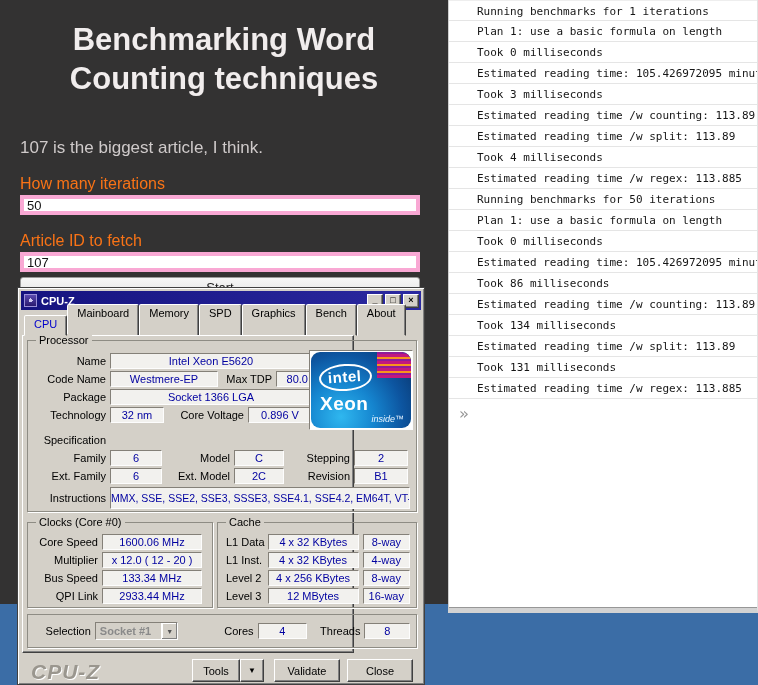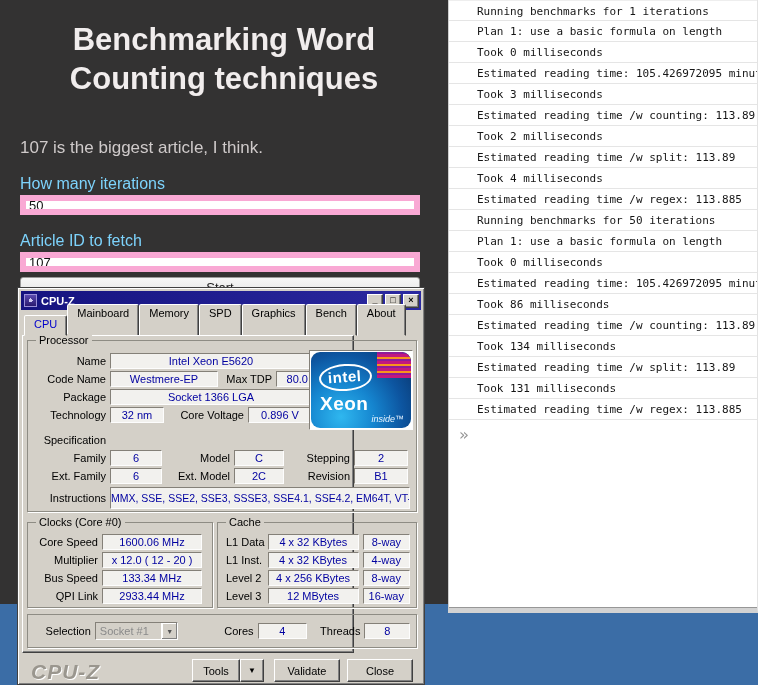--- a/index.html
+++ b/index.html
@@ -3,22 +3,22 @@
 <meta charset="utf-8">
 <style>
   * { margin:0; padding:0; box-sizing:border-box; }
   html,body { width:758px; height:685px; overflow:hidden; }
   body { background:#3b6da6; font-family:"Liberation Sans", sans-serif; position:relative; }
 
   
   .dark-panel { position:absolute; left:0; top:0; width:448px; height:604px; background:#333232; color:#eee; padding:14px 20px 0 20px; }
   .bench-title { font-size:31px; font-weight:bold; color:#f1eded; text-align:center; line-height:39px; width:388px; margin:6px auto 0 auto; }
   .bench-note { font-size:17px; color:#cfcaca; margin-top:40px; }
-  .field-label { font-size:16px; color:#7dd3fc; margin-top:17px; margin-bottom:2px; }
-  .bench-input { display:block; width:400px; height:20px; background:#fff; border:6px solid #f9a8d4; font-family:"Liberation Sans",sans-serif; font-size:13px; color:#111; padding:0 3px; }
+  .field-label { font-size:16px; color:#f97316; margin-top:17px; margin-bottom:2px; }
+  .bench-input { display:block; width:400px; height:20px; background:#fff; border:4px solid #f9a8d4; font-family:"Liberation Sans",sans-serif; font-size:13px; color:#111; padding:0 3px; }
   .start-btn { display:block; width:400px; height:20px; margin-top:5px; background:linear-gradient(#f6f6f6,#e4e4e4); border:1px solid #9a9a9a; border-radius:3px; font-family:"Liberation Sans",sans-serif; font-size:13px; color:#222; text-align:center; cursor:pointer; }
 
   
   .log-panel { position:absolute; left:448px; top:0; width:310px; height:613px; background:#fff; border-left:1px solid #cfcfcf; border-right:1px solid #e3e3e3; border-bottom:5px solid #d2d2d2; box-shadow: inset 0 -1px 0 #979797; }
   .log-row { height:21px; line-height:21px; font-family:"DejaVu Sans Mono", monospace; font-size:11px; color:#151515; padding-left:28px; border-bottom:1px solid #e5e5e5; white-space:pre; overflow:hidden; }
   .log-row:first-child { border-top:1px solid #eee; }
   .log-prompt { font-family:"DejaVu Sans Mono", monospace; font-size:16px; color:#979797; padding:5px 0 0 10px; }
 
   
   .cpuz { position:absolute; left:17px; top:287px; width:408px; height:398px; background:#d4d0c8; border:1px solid #404040; box-shadow: inset 1px 1px 0 #fff, inset -1px -1px 0 #808080; padding:3px; font-size:11px; color:#000; }
@@ -73,21 +73,20 @@
   <button class="start-btn">Start</button>
 </div>
 
 <div class="log-panel">
   <div class="log-row">Running benchmarks for 1 iterations</div>
   <div class="log-row">Plan 1: use a basic formula on length</div>
   <div class="log-row">Took 0 milliseconds</div>
   <div class="log-row">Estimated reading time: 105.426972095 minutes</div>
   <div class="log-row">Took 3 milliseconds</div>
   <div class="log-row">Estimated reading time /w counting: 113.89</div>
-  <div class="log-row">Took 2 milliseconds</div>
   <div class="log-row">Estimated reading time /w split: 113.89</div>
   <div class="log-row">Took 4 milliseconds</div>
   <div class="log-row">Estimated reading time /w regex: 113.885</div>
   <div class="log-row">Running benchmarks for 50 iterations</div>
   <div class="log-row">Plan 1: use a basic formula on length</div>
   <div class="log-row">Took 0 milliseconds</div>
   <div class="log-row">Estimated reading time: 105.426972095 minutes</div>
   <div class="log-row">Took 86 milliseconds</div>
   <div class="log-row">Estimated reading time /w counting: 113.89</div>
   <div class="log-row">Took 134 milliseconds</div>
@@ -217,21 +216,21 @@
       <div class="grow">
         <span class="lab" style="width:44px; text-align:left; padding-left:2px;">Level 3</span>
         <span class="val" style="width:92px;">12 MBytes</span>
         <span class="val" style="width:48px; margin-left:4px;">16-way</span>
       </div>
     </div>
 
     <div class="groupbox" style="left:4px; top:278px; width:390px; height:34px;">
       <div class="grow" style="margin-top:7px;">
         <span class="lab" style="width:64px;">Selection</span>
-        <span class="combo" style="width:88px;">
+        <span class="combo" style="width:88px;font-weight:bold;">
           <span class="combo-text">Socket #1</span>
           <span class="combo-arrow">▼</span>
         </span>
         <span class="lab" style="width:56px; margin-left:26px;">Cores</span>
         <span class="val" style="width:52px;">4</span>
         <span class="lab" style="width:52px; margin-left:8px;">Threads</span>
         <span class="val" style="width:48px;">8</span>
       </div>
     </div>
   </div>

